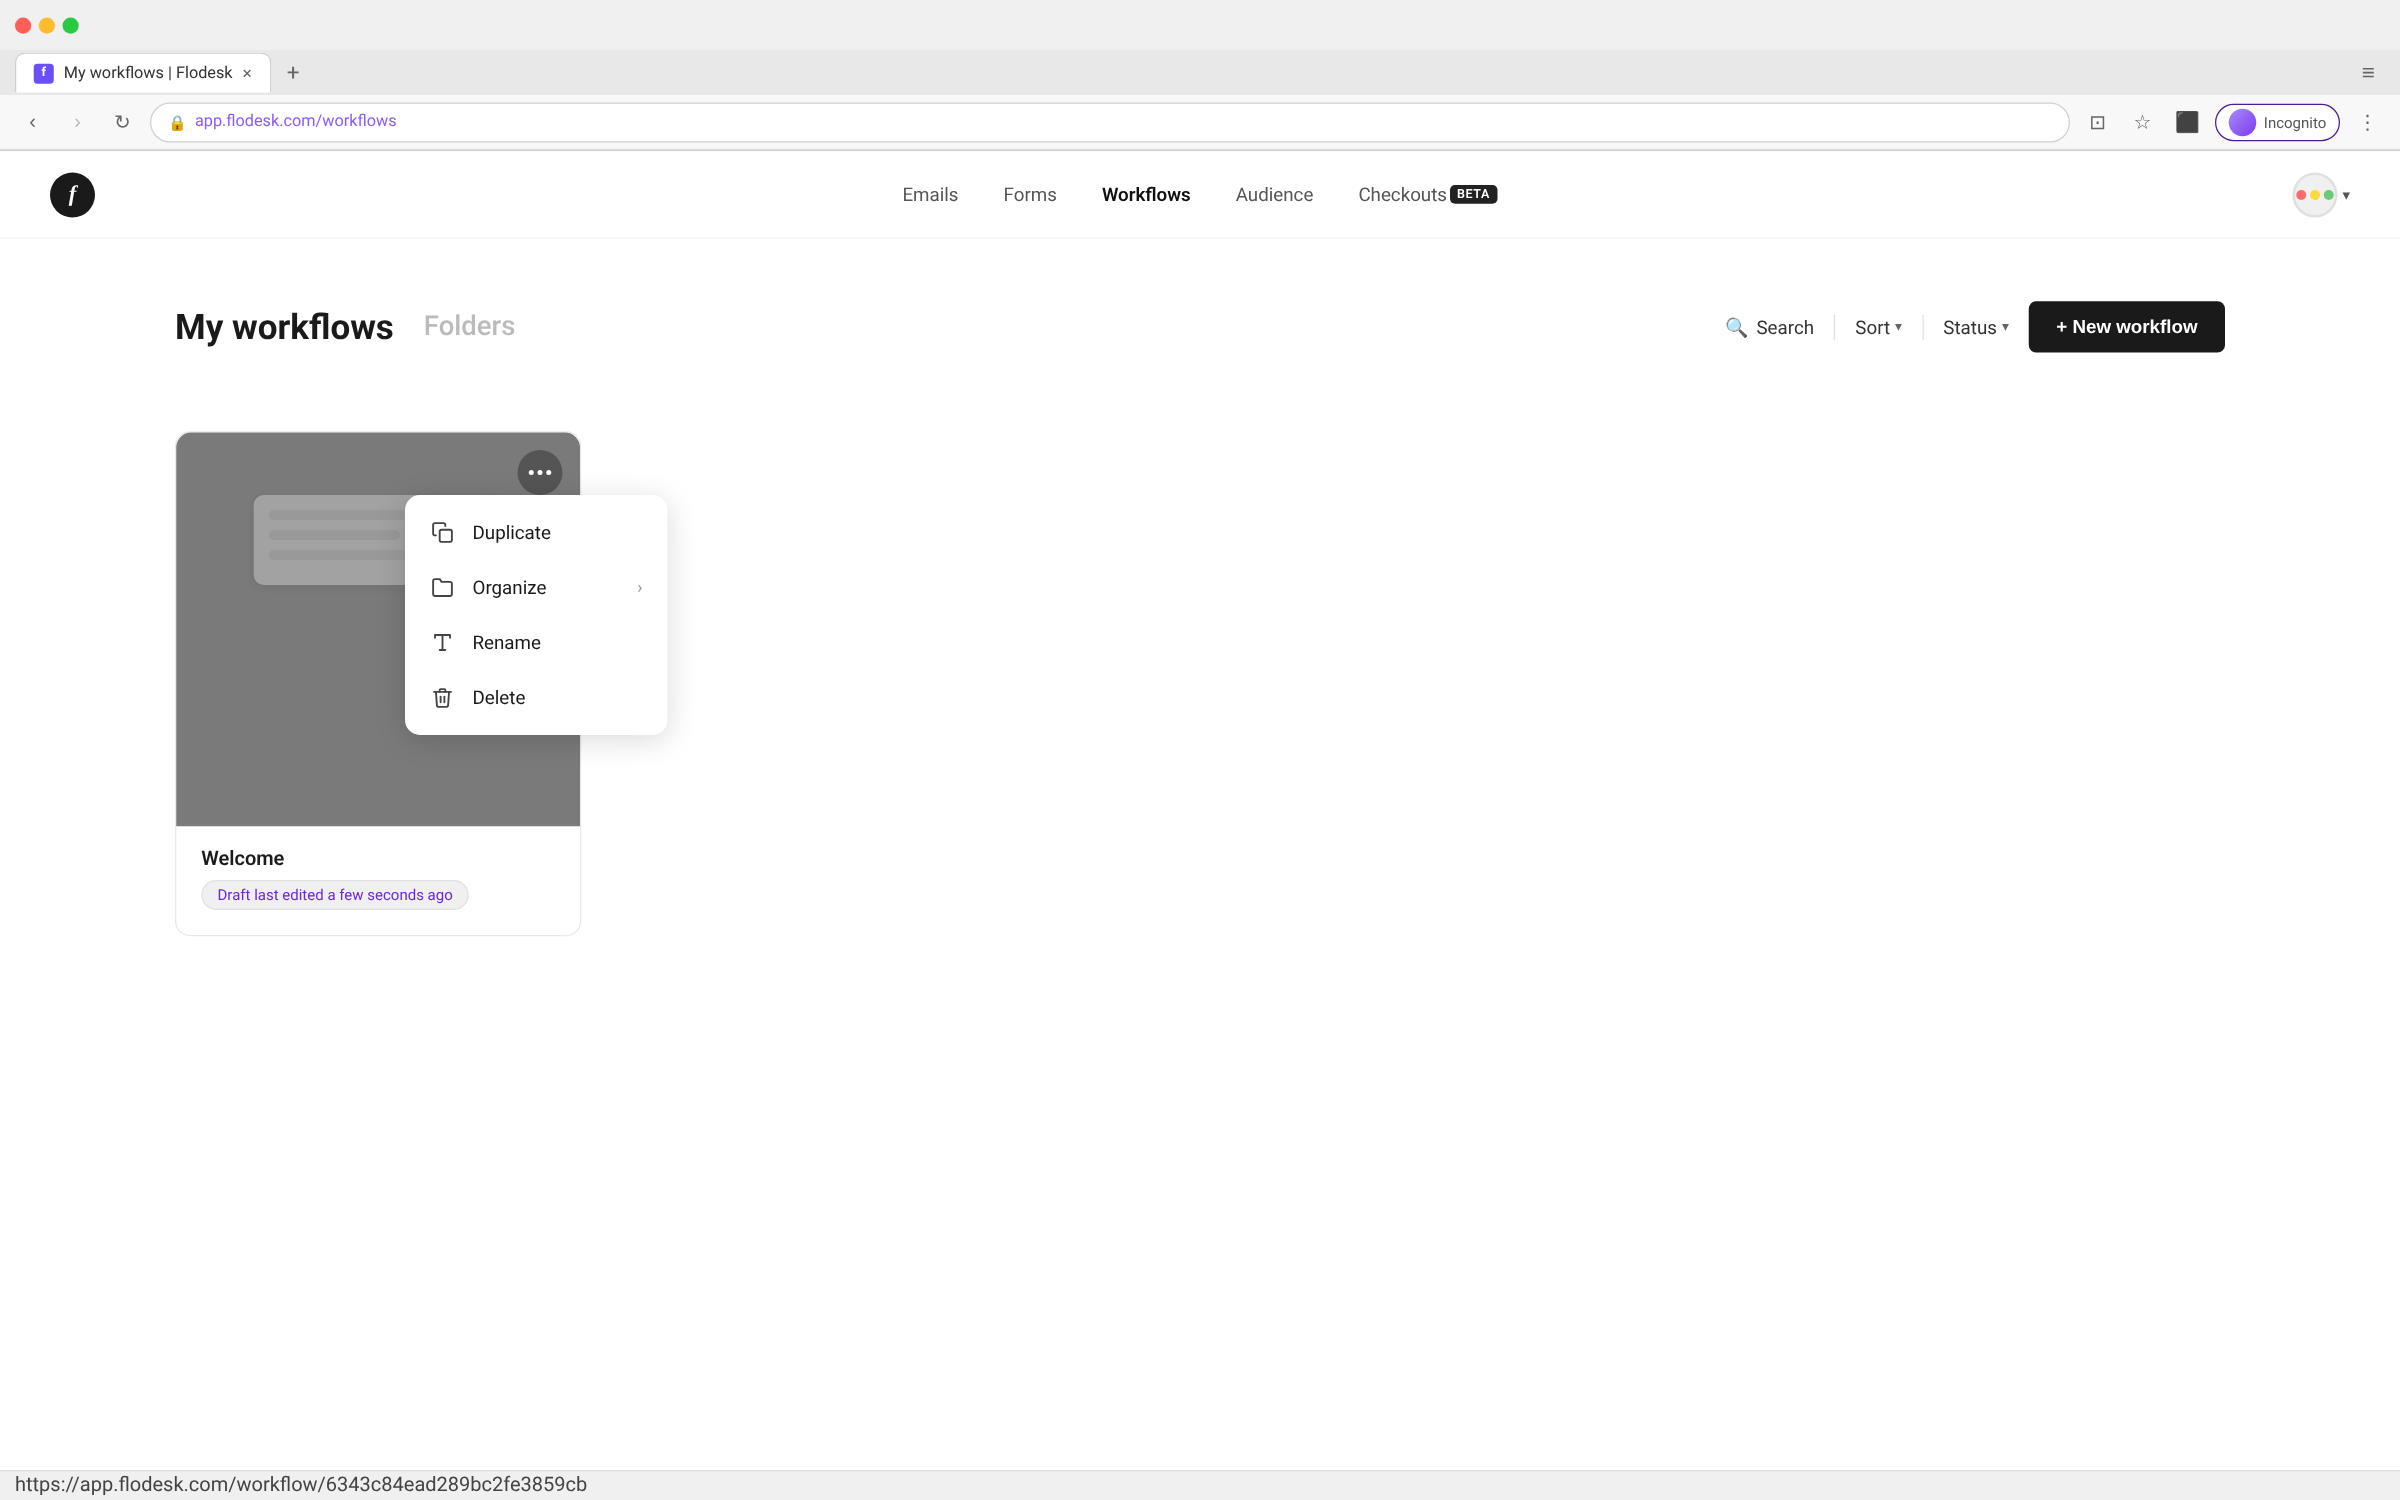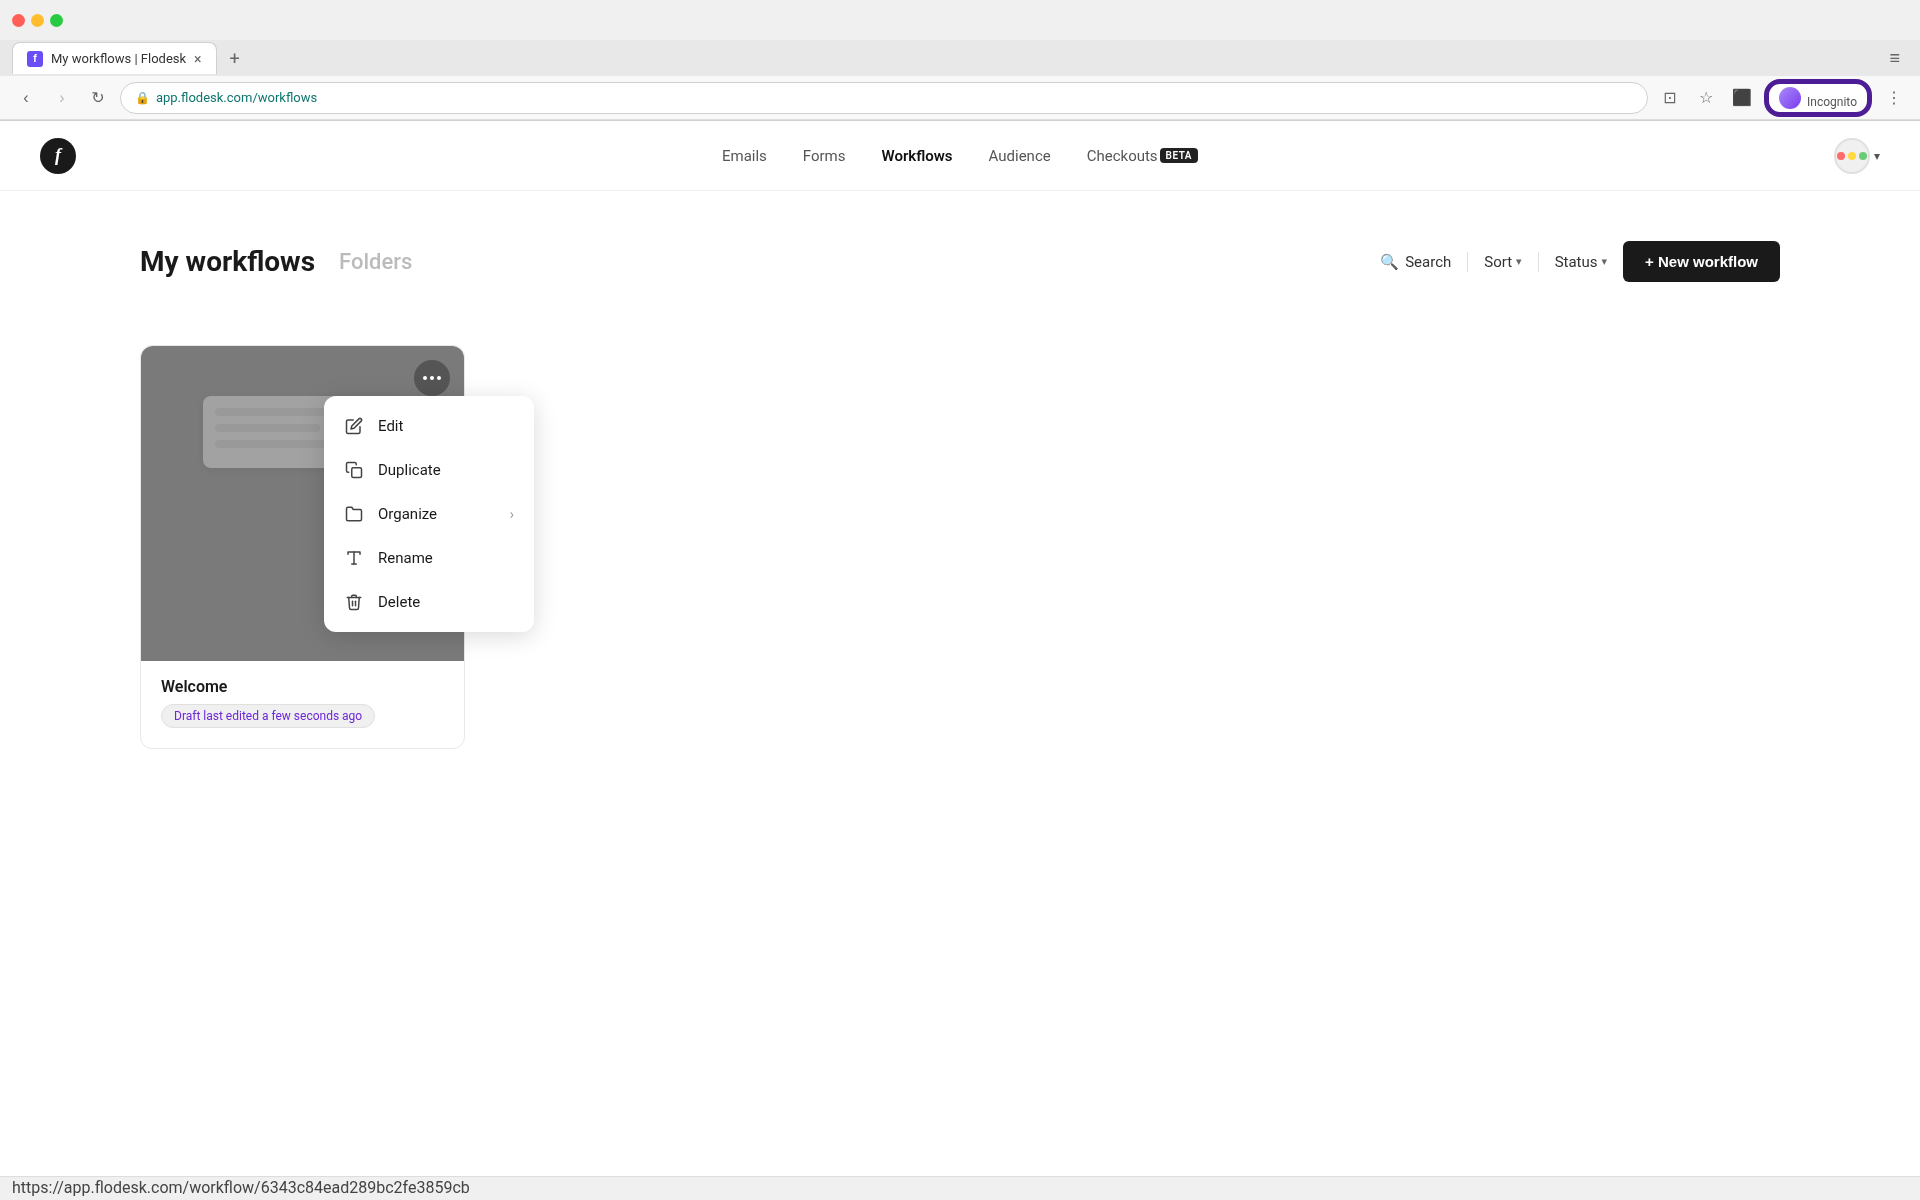--- a/index.html
+++ b/index.html
@@ -15,25 +15,25 @@
     .dot-green { background: #28ca42; }
     .browser-tab-bar { display: flex; align-items: center; padding: 0 12px; background: #e8e8e8; height: 36px; gap: 4px; }
     .browser-tab { display: flex; align-items: center; gap: 8px; background: #fff; border-radius: 8px 8px 0 0; padding: 6px 14px; font-size: 13px; color: #333; height: 32px; min-width: 180px; border: 1px solid #d0d0d0; border-bottom: none; }
     .browser-tab-favicon { width: 16px; height: 16px; background: #6c4ef6; border-radius: 3px; display: flex; align-items: center; justify-content: center; color: white; font-size: 10px; font-weight: bold; }
     .browser-tab-close { margin-left: auto; color: #666; font-size: 14px; cursor: pointer; }
     .browser-tab-new { width: 28px; height: 28px; display: flex; align-items: center; justify-content: center; color: #666; font-size: 18px; cursor: pointer; }
     .browser-toolbar { display: flex; align-items: center; padding: 6px 12px; background: #f8f8f8; border-bottom: 1px solid #ddd; height: 44px; gap: 8px; }
     .nav-btn { width: 28px; height: 28px; display: flex; align-items: center; justify-content: center; color: #666; font-size: 16px; cursor: pointer; border: none; background: none; }
     .nav-btn:disabled { color: #bbb; cursor: default; }
     .address-bar { flex: 1; display: flex; align-items: center; background: #fff; border: 1px solid #d0d0d0; border-radius: 20px; padding: 4px 14px; gap: 6px; height: 32px; font-size: 13px; color: #444; }
-    .address-bar-url { flex: 1; color: #0f766e; font-size: 13px; }
+    .address-bar-url { flex: 1; color: #8b5cf6; font-size: 13px; }
     .address-bar-lock { color: #666; font-size: 12px; }
     .toolbar-actions { display: flex; align-items: center; gap: 8px; }
     .toolbar-icon { width: 28px; height: 28px; display: flex; align-items: center; justify-content: center; color: #666; font-size: 16px; cursor: pointer; }
-    .incognito-badge { display: flex; align-items: flex-end; gap: 6px; background: #fff; border: 5px solid #4c1d95; border-radius: 16px; padding: 3px 10px; font-size: 12px; color: #555; }
+    .incognito-badge { display: flex; align-items: center; gap: 6px; background: #fff; border: 1px solid #4c1d95; border-radius: 16px; padding: 3px 10px; font-size: 12px; color: #555; }
     .incognito-avatar { width: 22px; height: 22px; border-radius: 50%; background: linear-gradient(135deg, #a78bfa, #7c3aed); display: flex; align-items: center; justify-content: center; }
 
     
     .app { background: #fff; }
 
     
     .app-nav { display: flex; align-items: center; justify-content: center; padding: 0 40px; height: 70px; border-bottom: 1px solid #f0f0f0; position: relative; }
     .app-logo { position: absolute; left: 40px; top: 50%; transform: translateY(-50%); }
     .logo-mark { width: 36px; height: 36px; background: #1a1a1a; border-radius: 50%; display: flex; align-items: center; justify-content: center; color: #fff; font-size: 18px; font-style: italic; font-weight: bold; }
     .nav-links { display: flex; align-items: center; gap: 36px; }
@@ -204,29 +204,20 @@
           <div class="more-btn">
             <div class="more-dot"></div>
             <div class="more-dot"></div>
             <div class="more-dot"></div>
           </div>
 
           <div class="context-menu">
             <div class="context-menu-item">
               <span class="context-menu-icon">
                 <svg width="18" height="18" viewBox="0 0 24 24" fill="none" stroke="currentColor" stroke-width="2" stroke-linecap="round" stroke-linejoin="round">
-                  <path d="M11 4H4a2 2 0 0 0-2 2v14a2 2 0 0 0 2 2h14a2 2 0 0 0 2-2v-7"></path>
-                  <path d="M18.5 2.5a2.121 2.121 0 0 1 3 3L12 15l-4 1 1-4 9.5-9.5z"></path>
-                </svg>
-              </span>
-              <span>Edit</span>
-            </div>
-            <div class="context-menu-item">
-              <span class="context-menu-icon">
-                <svg width="18" height="18" viewBox="0 0 24 24" fill="none" stroke="currentColor" stroke-width="2" stroke-linecap="round" stroke-linejoin="round">
                   <rect x="9" y="9" width="13" height="13" rx="2" ry="2"></rect>
                   <path d="M5 15H4a2 2 0 0 1-2-2V4a2 2 0 0 1 2-2h9a2 2 0 0 1 2 2v1"></path>
                 </svg>
               </span>
               <span>Duplicate</span>
             </div>
             <div class="context-menu-item">
               <span class="context-menu-icon">
                 <svg width="18" height="18" viewBox="0 0 24 24" fill="none" stroke="currentColor" stroke-width="2" stroke-linecap="round" stroke-linejoin="round">
                   <path d="M22 19a2 2 0 0 1-2 2H4a2 2 0 0 1-2-2V5a2 2 0 0 1 2-2h5l2 3h9a2 2 0 0 1 2 2z"></path>

